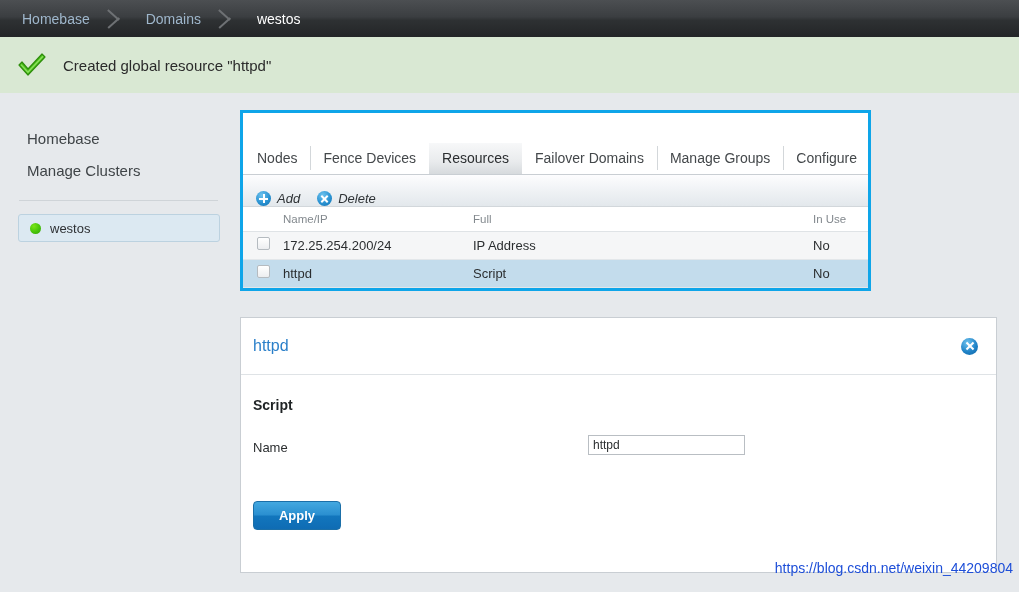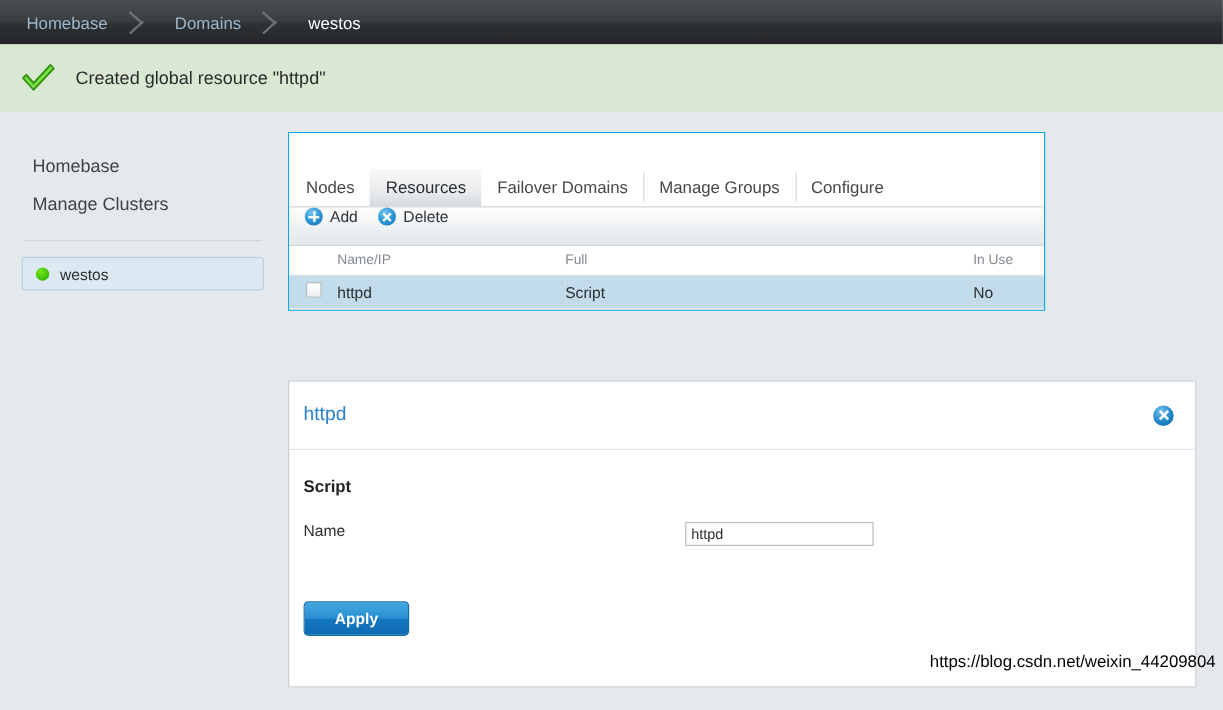--- a/index.html
+++ b/index.html
@@ -86,22 +86,22 @@
     width: 11px; height: 11px; border-radius: 50%;
     background: radial-gradient(circle at 35% 30%, #79e516 0%, #46c40a 55%, #35a007 100%);
     margin-left: 11px; flex: 0 0 auto;
   }
   .cluster-label { margin-left: 9px; font-size: 13px; color: #2e3134; }
 
   
   .panel {
     position: absolute; left: 240px; top: 110px;
     width: 631px;
-    background: #fef9c3;
-    border: 1px solid #0ea5e9;
+    background: #86efac;
+    border: 3px solid #0ea5e9;
   }
 
   
   .tabs {
     height: 62px;
     display: flex; align-items: flex-end;
     padding: 0 0 0 1px;
     border-bottom: 1px solid #c9ced3;
     background: #ffffff;
   }
@@ -125,22 +125,23 @@
     height: 31px; line-height: 31px;
   }
   .tab.active::before { display: none; }
   .tab.active + .tab::before { display: none; }
 
   
   .toolbar {
     height: 32px;
     background: linear-gradient(to bottom, #fdfdfe 0%, #eef1f4 55%, #e3e8ec 100%);
     border-bottom: 1px solid #d2d7db;
-    display: flex; align-items: flex-start;
+    display: flex; align-items: flex-end;
     padding-left: 13px;
+    font-style: italic;
   }
   .tool-btn {
     display: flex; align-items: center;
     margin-right: 17px; cursor: pointer;
     font-size: 13px; color: #2f3336;
   }
   .circle-icon {
     width: 15px; height: 15px; border-radius: 50%;
     background: radial-gradient(circle at 38% 28%, #6fc3ee 0%, #2d95d4 52%, #0d6fb0 100%);
     position: relative; margin-right: 6px; flex: 0 0 auto;
@@ -213,22 +214,23 @@
   }
   .close-btn::before { transform: rotate(45deg); }
   .close-btn::after  { transform: rotate(-45deg); }
 
   .detail-body { padding: 22px 0 0 12px; }
   .form-heading {
     font-size: 14px; font-weight: bold; color: #1f2325;
     margin: 0 0 22px 0;
   }
   .form-row {
-    display: flex; align-items: flex-start;
+    display: flex; align-items: flex-end;
     margin-bottom: 7px;
+    gap: 17px;
   }
   .form-label {
     width: 318px; font-size: 13px; color: #2b2e30;
   }
   .form-input {
     width: 157px; height: 20px;
     border: 1px solid #b9bec3;
     background: #ffffff;
     font-family: "Liberation Sans", sans-serif;
     font-size: 12px; color: #2b2e30;
@@ -241,22 +243,22 @@
     border: 1px solid #1b6fa8;
     border-radius: 4px;
     background: linear-gradient(to bottom, #43a8e0 0%, #2a8fd0 48%, #1276bd 52%, #0f6cb4 100%);
     color: #ffffff; font-size: 13px; font-weight: bold;
     font-family: "Liberation Sans", sans-serif;
     cursor: pointer;
   }
 
   
   .watermark {
-    position: absolute; right: 6px; bottom: 33px;
-    font-size: 14px; color: #000000;
+    position: absolute; right: 6px; bottom: 16px;
+    font-size: 14px; color: #1d4ed8;
     white-space: nowrap; pointer-events: none;
   }
 </style>
 </head>
 <body>
 
 <div class="topbar">
   <div class="crumb">Homebase</div>
   <div class="crumb-sep"></div>
   <div class="crumb">Domains</div>
@@ -281,20 +283,21 @@
   <div class="cluster-item">
     <span class="dot"></span>
     <span class="cluster-label">westos</span>
   </div>
 </div>
 
 <div class="panel">
 
   <div class="tabs">
     <div class="tab">Nodes</div>
+    <div class="tab">Fence Devices</div>
     <div class="tab active">Resources</div>
     <div class="tab">Failover Domains</div>
     <div class="tab">Manage Groups</div>
     <div class="tab">Configure</div>
   </div>
 
   <div class="toolbar">
     <div class="tool-btn">
       <span class="circle-icon icon-plus"></span>
       <span>Add</span>
@@ -308,20 +311,26 @@
   <table class="res-table">
     <thead>
       <tr>
         <th class="col-chk"></th>
         <th class="col-name">Name/IP</th>
         <th class="col-type">Full</th>
         <th>In Use</th>
       </tr>
     </thead>
     <tbody>
+      <tr class="row-odd">
+        <td class="col-chk"><span class="chk"></span></td>
+        <td class="col-name">172.25.254.200/24</td>
+        <td class="col-type">IP Address</td>
+        <td>No</td>
+      </tr>
       <tr class="row-sel">
         <td class="col-chk"><span class="chk"></span></td>
         <td class="col-name">httpd</td>
         <td class="col-type">Script</td>
         <td>No</td>
       </tr>
     </tbody>
   </table>
 </div>
 

